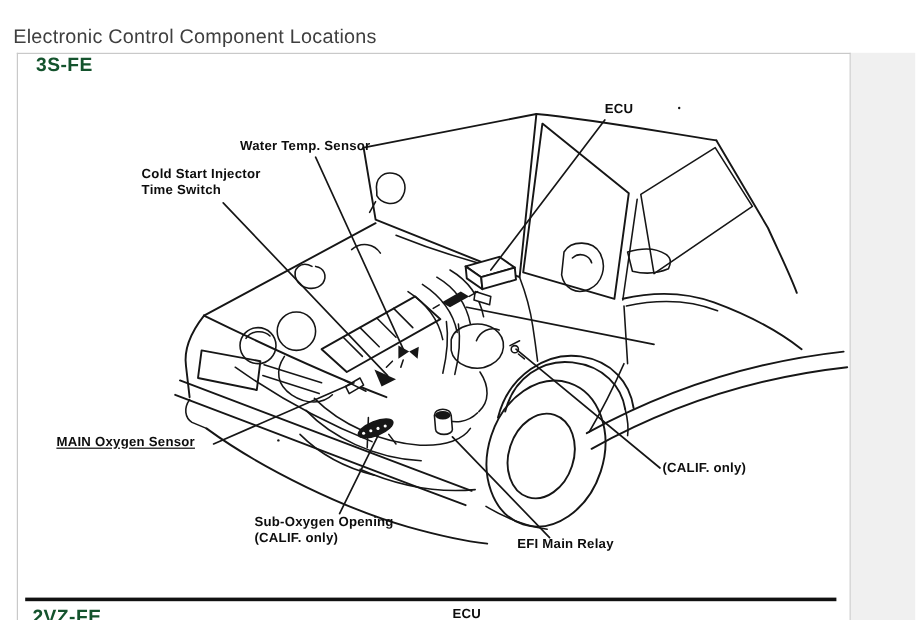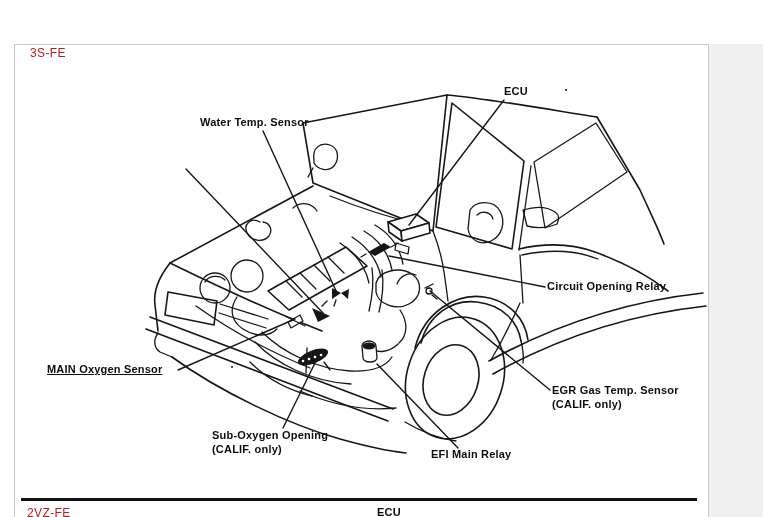--- a/index.html
+++ b/index.html
@@ -4,22 +4,22 @@
 <style>
   html,body{margin:0;padding:0;background:#ffffff;}
   #screen{position:relative;width:763px;height:517px;overflow:hidden;
           font-family:"Liberation Sans",sans-serif;background:#ffffff;}
   .page-title{position:absolute;left:11px;top:22px;font-size:16.5px;
           color:#3f3f3f;letter-spacing:.2px;}
   .panel{position:absolute;left:14px;top:44px;width:693px;height:475px;
           background:#ffffff;border:1px solid #c9c9c9;border-bottom:none;}
   .margin-shade{position:absolute;left:709px;top:44px;width:54px;height:473px;
           background:#f0f0f0;}
-  .engine-code{position:absolute;font-weight:400;color:#b91c1c;
-          letter-spacing:.4px;font-size:12px;}
+  .engine-code{position:absolute;font-weight:700;color:#14532d;
+          letter-spacing:.4px;font-size:16px;}
   #code-3sfe{left:30px;top:46px;}
   #code-2vzfe{left:27px;top:506px;}
   .dlabel{position:absolute;font-weight:700;font-size:11px;line-height:13.5px;
           color:#0d0d0d;letter-spacing:.2px;white-space:nowrap;}
   #lbl-ecu{left:504px;top:85px;}
   #lbl-water{left:200px;top:116px;}
   #lbl-cold{left:118px;top:139px;}
   #lbl-cor{left:547px;top:280px;}
   #lbl-egr{left:552px;top:384px;}
   #lbl-main{left:47px;top:363px;text-decoration:underline;}
@@ -32,20 +32,21 @@
   .thin{stroke-width:1.3;}
   .leader{stroke:#161616;fill:none;stroke-width:1.4;stroke-linecap:round;}
   .solid{fill:#161616;stroke:none;}
   .white{fill:#ffffff;}
 </style>
 </head>
 <body>
 
 <div id="screen">
 
+  <div class="page-title">Electronic Control Component Locations</div>
 
   <div class="panel"></div>
   <div class="margin-shade"></div>
 
   <div class="engine-code" id="code-3sfe">3S-FE</div>
 
   <svg width="763" height="517" viewBox="0 0 763 517">
 
     <g>
 
@@ -189,25 +190,27 @@
       <path class="leader" d="M178,370 L295,319"></path>
       <path class="leader" d="M283,428 L315,363"></path>
       <path class="leader" d="M458,448 L377,364"></path>
     </g>
   </svg>
 
   <div class="dlabel" id="lbl-ecu">ECU</div>
 
   <div class="dlabel" id="lbl-water">Water Temp. Sensor</div>
 
-
-  <div class="dlabel" id="lbl-cor">Circuit Opening Relay</div>
+  <div class="dlabel" id="lbl-cold">
+    <div>Cold Start Injector</div>
+    <div>Time Switch</div>
+  </div>
+
 
   <div class="dlabel" id="lbl-egr">
-    <div>EGR Gas Temp. Sensor</div>
     <div>(CALIF. only)</div>
   </div>
 
   <div class="dlabel" id="lbl-main">MAIN Oxygen Sensor</div>
 
   <div class="dlabel" id="lbl-sub">
     <div>Sub-Oxygen Opening</div>
     <div>(CALIF. only)</div>
   </div>
 

